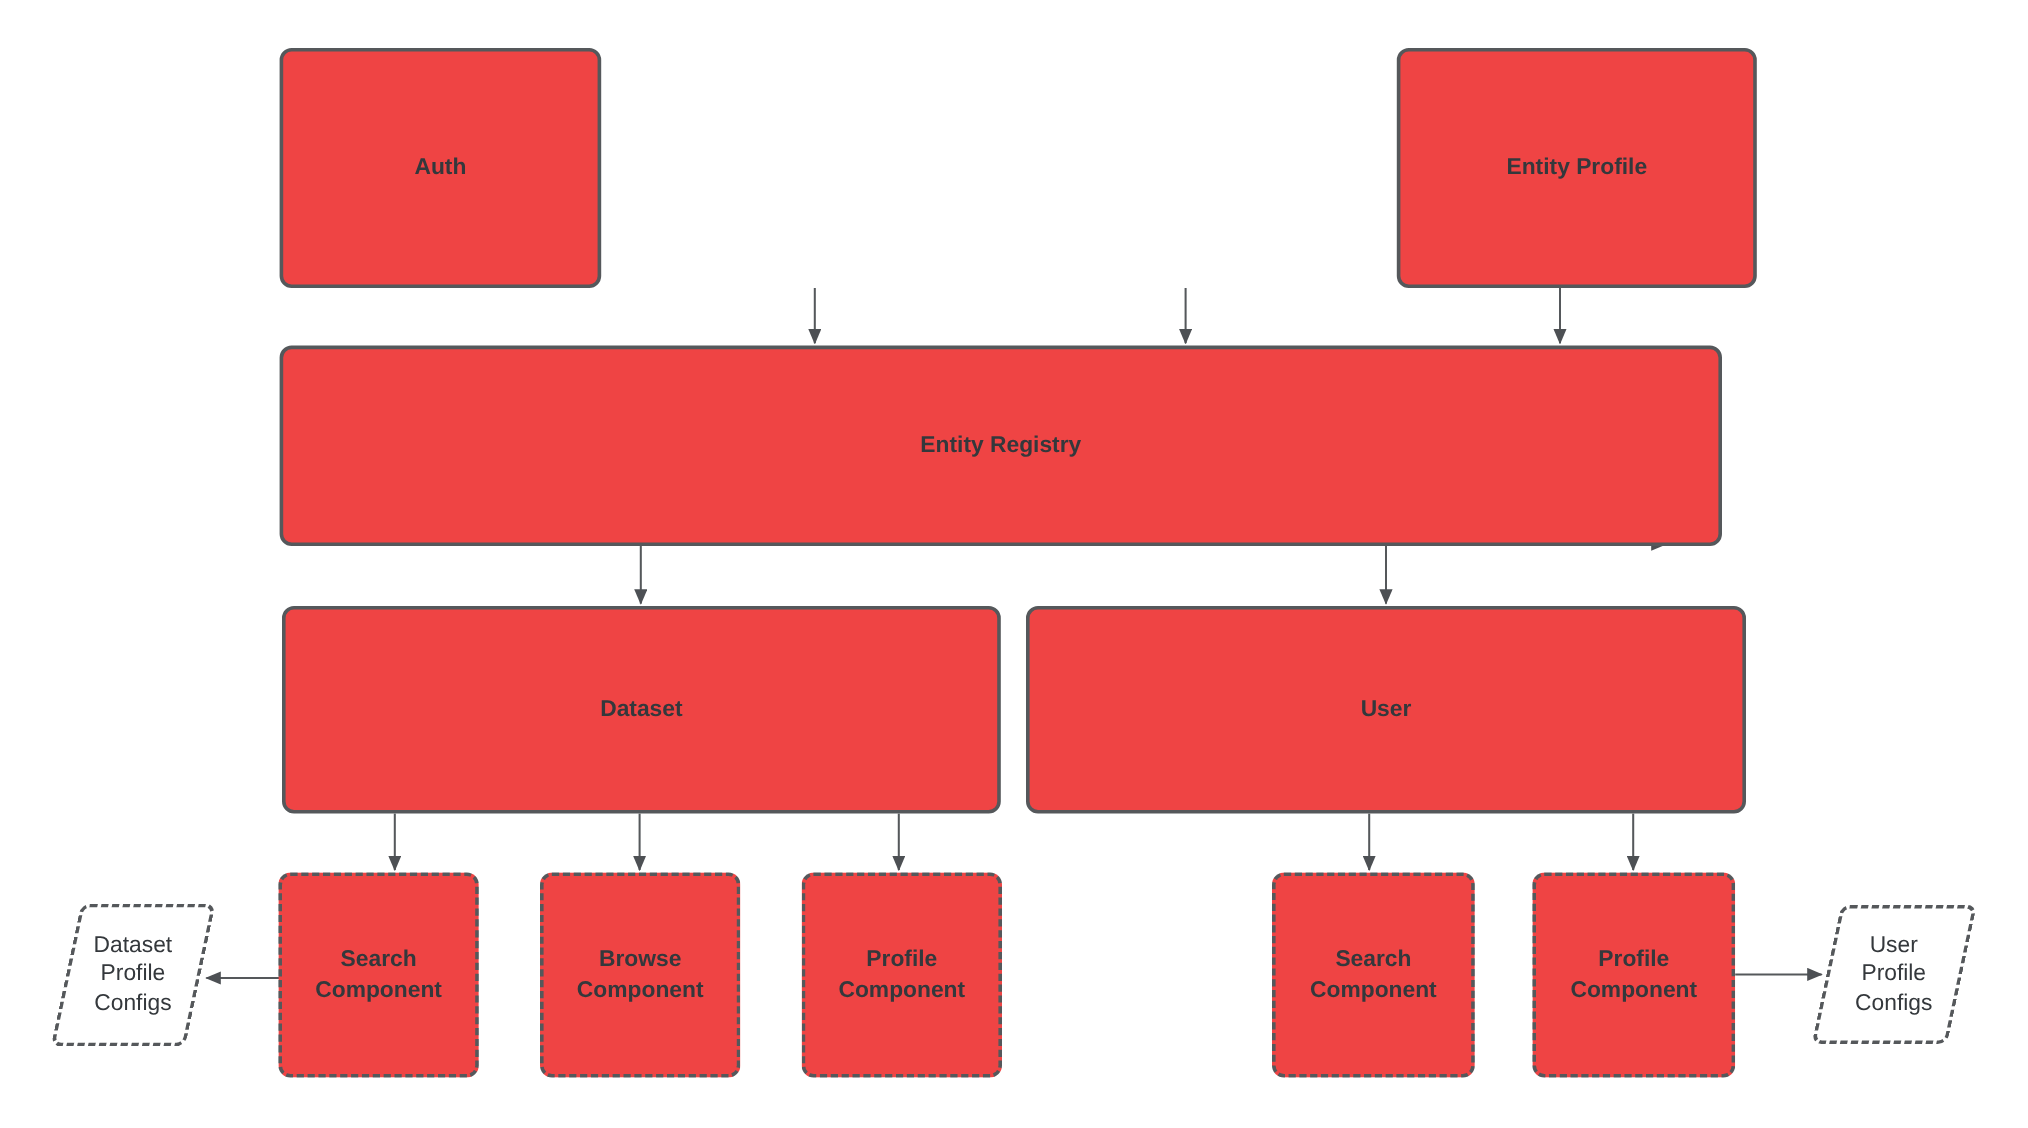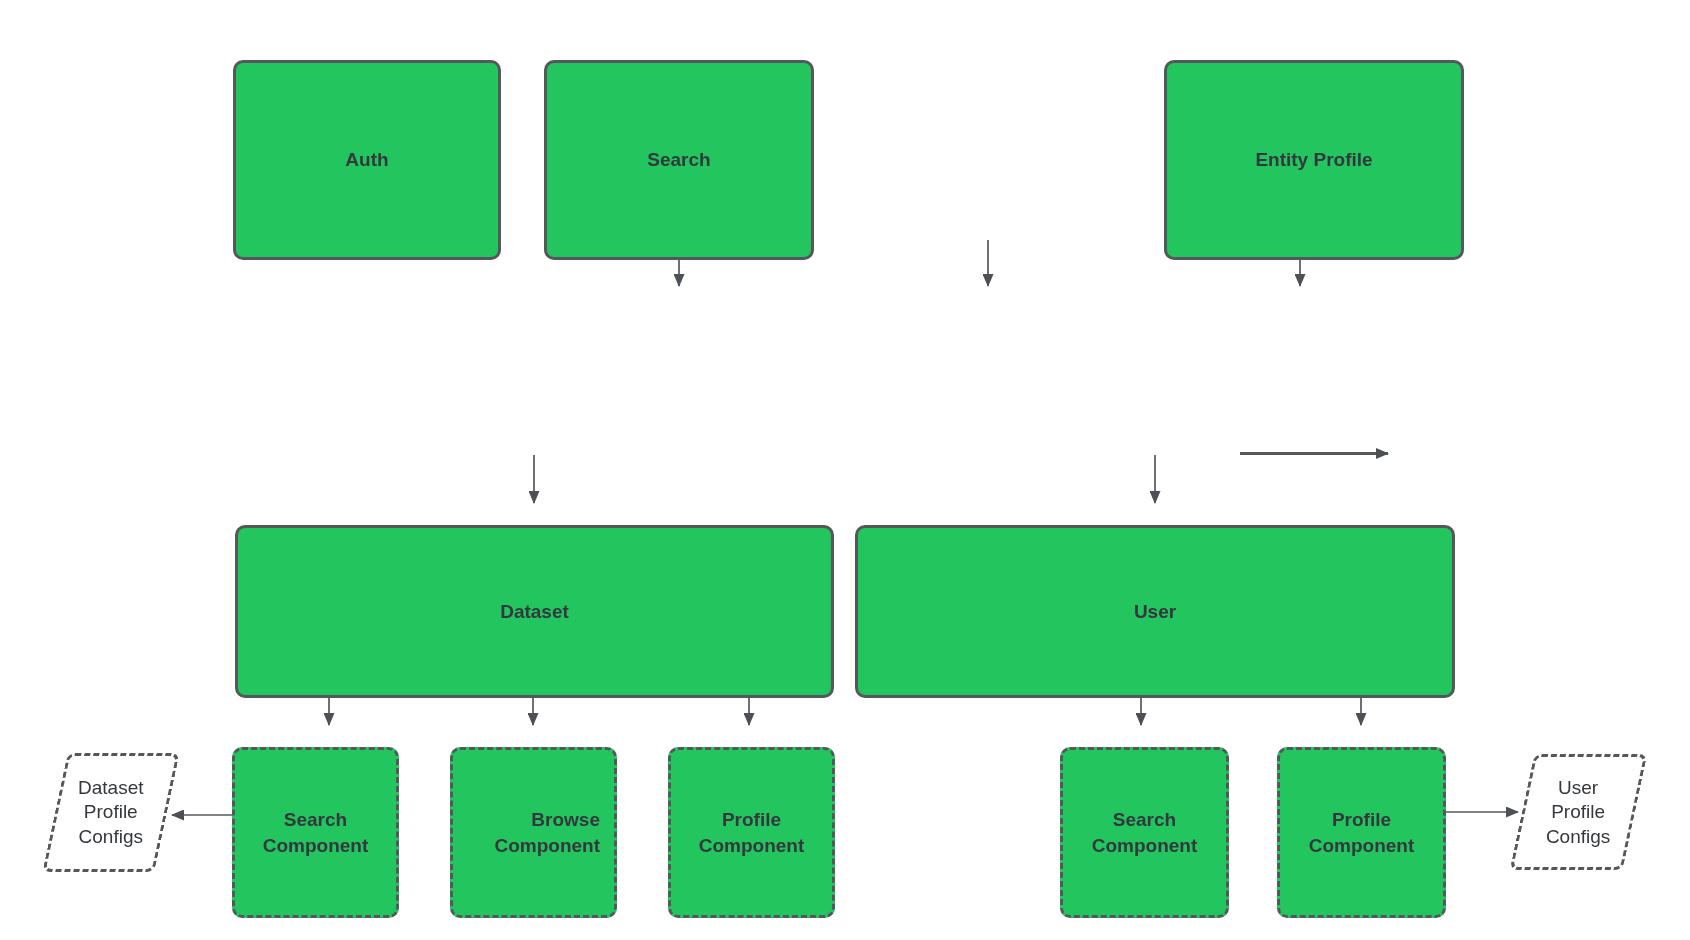--- a/index.html
+++ b/index.html
@@ -13,50 +13,49 @@
     width:1690px;
     height:940px;
     background:#ffffff;
     overflow:hidden;
   }
   .node{
     position:absolute;
     box-sizing:border-box;
     border:3px solid #55585b;
     border-radius:10px;
-    background:#22c55e;
+    background:#ef4444;
     display:flex;
     align-items:center;
     justify-content:center;
     text-align:center;
     color:#34383c;
     font-size:19px;
     font-weight:bold;
     line-height:1.32;
-    margin-top:20px;
   }
   .node.dashed{
     border-style:dashed;
   }
   .node .lbl{
     padding:0 14px;
   }
   
   .n-auth            {left:233px; top:40px;  width:268px; height:200px;}
   .n-search          {left:544px; top:40px;  width:270px; height:200px;}
   .n-browse          {left:854px; top:40px;  width:269px; height:200px;}
   .n-entity-profile  {left:1164px;top:40px;  width:300px; height:200px;}
   
   .n-entity-registry {left:233px; top:288px; width:1202px;height:167px;}
   
   .n-dataset         {left:235px; top:505px; width:599px; height:173px;}
   .n-user            {left:855px; top:505px; width:600px; height:173px;}
   
   .n-ds-search-comp  {left:232px; top:727px; width:167px; height:171px;}
-  .n-ds-browse-comp  {left:450px; top:727px; width:167px; height:171px;text-align:right;}
+  .n-ds-browse-comp  {left:450px; top:727px; width:167px; height:171px;}
   .n-ds-profile-comp {left:668px; top:727px; width:167px; height:171px;}
   .n-us-search-comp  {left:1060px;top:727px; width:169px; height:171px;}
   .n-us-profile-comp {left:1277px;top:727px; width:169px; height:171px;}
   
   .pgram{
     position:absolute;
     box-sizing:border-box;
     border:3px dashed #55585b;
     border-radius:8px;
     background:#ffffff;
@@ -114,27 +113,27 @@
     <line x1="749" y1="678" x2="749" y2="725" marker-end="url(#ah)"></line>
     <line x1="1141" y1="678" x2="1141" y2="725" marker-end="url(#ah)"></line>
     <line x1="1361" y1="678" x2="1361" y2="725" marker-end="url(#ah)"></line>
     <line x1="233" y1="815" x2="172" y2="815" marker-end="url(#ah)"></line>
     <line x1="1446" y1="812" x2="1518" y2="812" marker-end="url(#ah)"></line>
   </svg>
 
   <div class="node n-auth">
     <span class="lbl">Auth</span>
   </div>
-  <div class="node n-search">
-    <span class="lbl">Search</span>
-  </div>
   <div class="node n-entity-profile">
     <span class="lbl">Entity Profile</span>
   </div>
 
+  <div class="node n-entity-registry">
+    <span class="lbl">Entity Registry</span>
+  </div>
 
   <div class="node n-dataset">
     <span class="lbl">Dataset</span>
   </div>
   <div class="node n-user">
     <span class="lbl">User</span>
   </div>
 
   <div class="node dashed n-ds-search-comp">
     <span class="lbl">Search Component</span>

